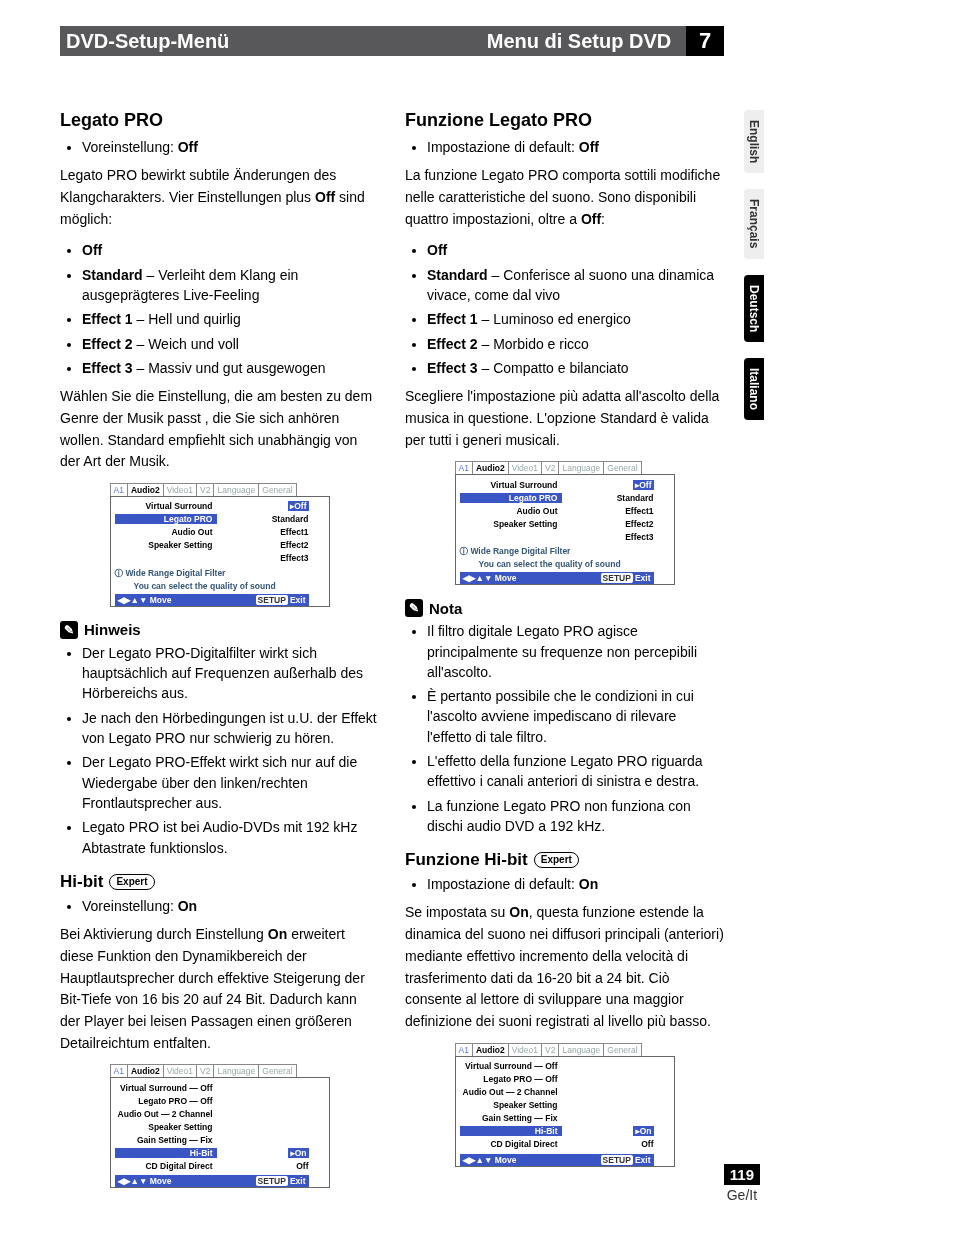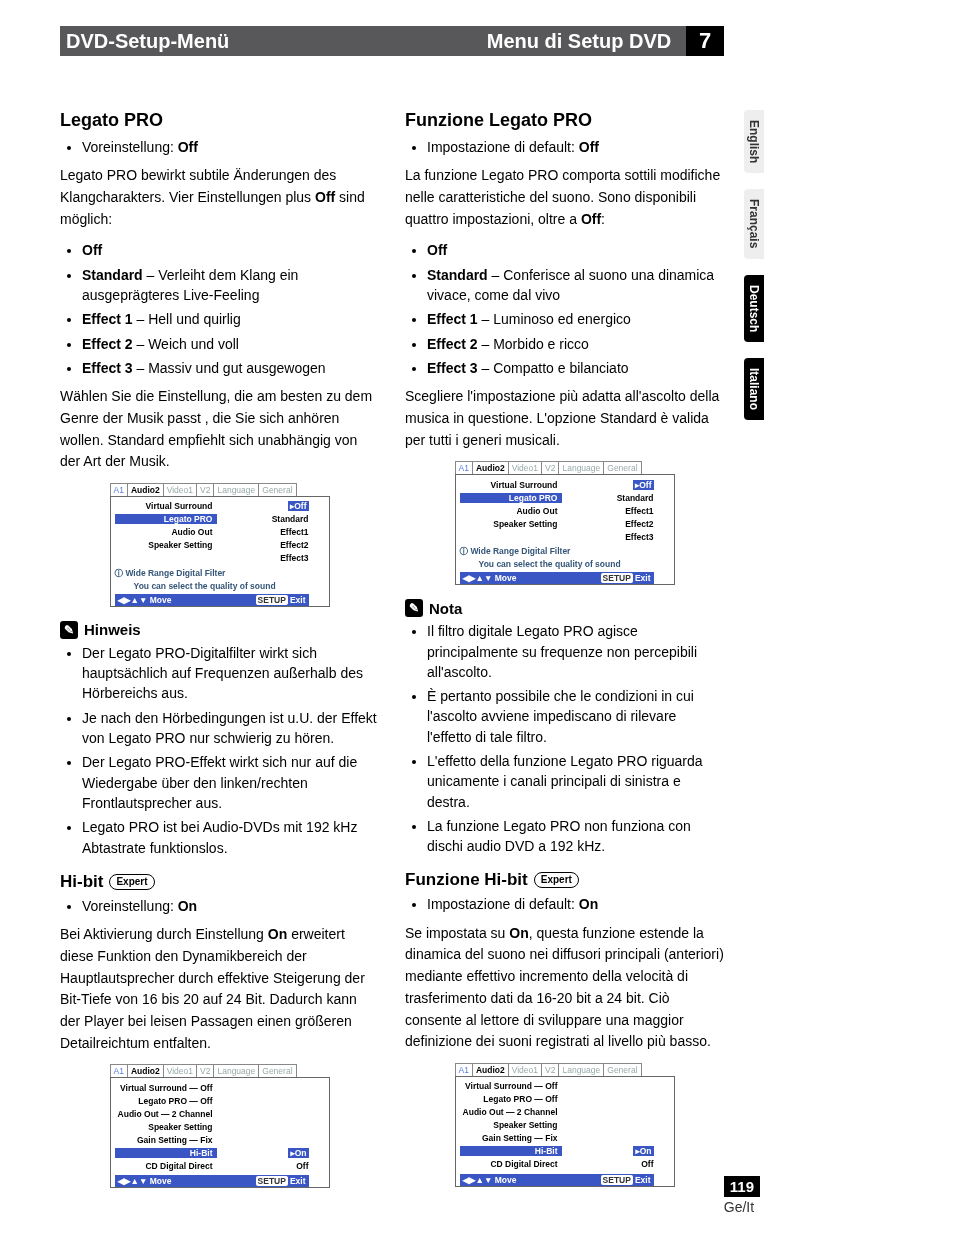--- a/index.html
+++ b/index.html
@@ -157,22 +157,22 @@
     padding:10px 3px;
     border-radius: 4px 0 0 4px;
   }
   .side-tab.light { background:#eee; color:#333;}
   .side-tab.dark  { background:#000; color:#fff;}
 
   
   .pagenum-box {
     position:absolute;
     right:24px;
-    bottom:20px;
-    text-align:left;
+    bottom:32px;
+    text-align:center;
   }
   .pagenum {
     background:#000; color:#fff;
     font-weight:bold;
     padding:2px 6px;
     font-size:15px;
   }
   .pagenum-sub { font-size:14px; color:#333; margin-top:2px;}
 </style>
 </head>
@@ -366,21 +366,21 @@
         </div>
       </div>
 
       <div class="note-head">
         <span class="note-icon">✎</span>
         <span>Nota</span>
       </div>
       <ul class="bullets">
         <li>Il filtro digitale Legato PRO agisce principalmente su frequenze non percepibili all'ascolto.</li>
         <li>È pertanto possibile che le condizioni in cui l'ascolto avviene impediscano di rilevare l'effetto di tale filtro.</li>
-        <li>L'effetto della funzione Legato PRO riguarda unicamente i canali principali di sinistra e destra.</li>
+        <li>L'effetto della funzione Legato PRO riguarda effettivo i canali anteriori di sinistra e destra.</li>
         <li>La funzione Legato PRO non funziona con dischi audio DVD a 192 kHz.</li>
       </ul>
 
       <div class="subhead">
         <span>Funzione Hi-bit</span>
         <span class="expert-badge">Expert</span>
       </div>
       <ul class="bullets">
         <li><span>Impostazione di default:</span> <b>On</b></li>
       </ul>

